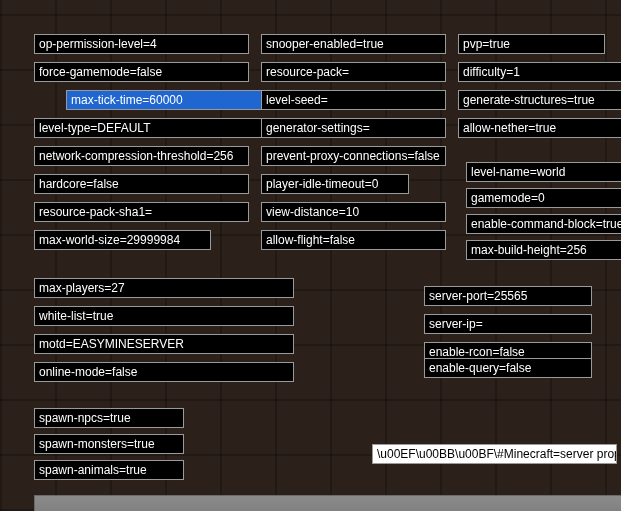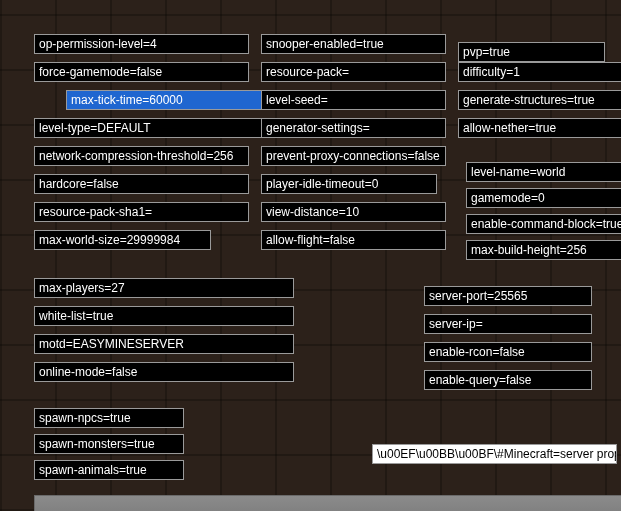--- a/index.html
+++ b/index.html
@@ -56,25 +56,25 @@
   <div class="field" style="left:10px; top:122px; width:215px">network-compression-threshold=256</div>
   <div class="field" style="left:10px; top:150px; width:215px">hardcore=false</div>
   <div class="field" style="left:10px; top:178px; width:215px">resource-pack-sha1=</div>
   <div class="field" style="left:10px; top:206px; width:177px">max-world-size=29999984</div>
 
   <div class="field" style="left:237px; top:10px;  width:185px">snooper-enabled=true</div>
   <div class="field" style="left:237px; top:38px;  width:185px">resource-pack=</div>
   <div class="field" style="left:237px; top:66px;  width:185px">level-seed=</div>
   <div class="field" style="left:237px; top:94px;  width:185px">generator-settings=</div>
   <div class="field" style="left:237px; top:122px; width:185px">prevent-proxy-connections=false</div>
-  <div class="field" style="left:237px; top:150px; width:176px">player-idle-timeout=0</div>
+  <div class="field" style="left:237px; top:150px; width:148px">player-idle-timeout=0</div>
   <div class="field" style="left:237px; top:178px; width:185px">view-distance=10</div>
   <div class="field" style="left:237px; top:206px; width:185px">allow-flight=false</div>
 
-  <div class="field" style="left:434px; top:18px; width:147px">pvp=true</div>
+  <div class="field" style="left:434px; top:10px; width:147px">pvp=true</div>
   <div class="field" style="left:434px; top:38px; width:175px">difficulty=1</div>
   <div class="field" style="left:434px; top:66px; width:175px">generate-structures=true</div>
   <div class="field" style="left:434px; top:94px; width:175px">allow-nether=true</div>
 
   <div class="field" style="left:442px; top:138px; width:170px">level-name=world</div>
   <div class="field" style="left:442px; top:164px; width:170px">gamemode=0</div>
   <div class="field" style="left:442px; top:190px; width:170px">enable-command-block=true</div>
   <div class="field" style="left:442px; top:216px; width:170px">max-build-height=256</div>
 
   <div class="field" style="left:10px; top:254px; width:260px">max-players=27</div>
@@ -82,18 +82,18 @@
   <div class="field" style="left:10px; top:310px; width:260px">motd=EASYMINESERVER</div>
   <div class="field" style="left:10px; top:338px; width:260px">online-mode=false</div>
 
   <div class="field" style="left:10px; top:384px; width:150px">spawn-npcs=true</div>
   <div class="field" style="left:10px; top:410px; width:150px">spawn-monsters=true</div>
   <div class="field" style="left:10px; top:436px; width:150px">spawn-animals=true</div>
 
   <div class="field" style="left:400px; top:262px; width:168px">server-port=25565</div>
   <div class="field" style="left:400px; top:290px; width:168px">server-ip=</div>
   <div class="field" style="left:400px; top:318px; width:168px">enable-rcon=false</div>
-  <div class="field" style="left:400px; top:346px; width:168px">enable-query=false</div>
+  <div class="field" style="left:400px; top:334px; width:168px">enable-query=false</div>
 
   <div class="field" style="left:348px; top:420px; width:245px; background:#fff; color:#000;">\u00EF\u00BB\u00BF\#Minecraft=server properties</div>
 
   <div class="apply-btn">Apply</div>
 </div>
 
 </body></html>

